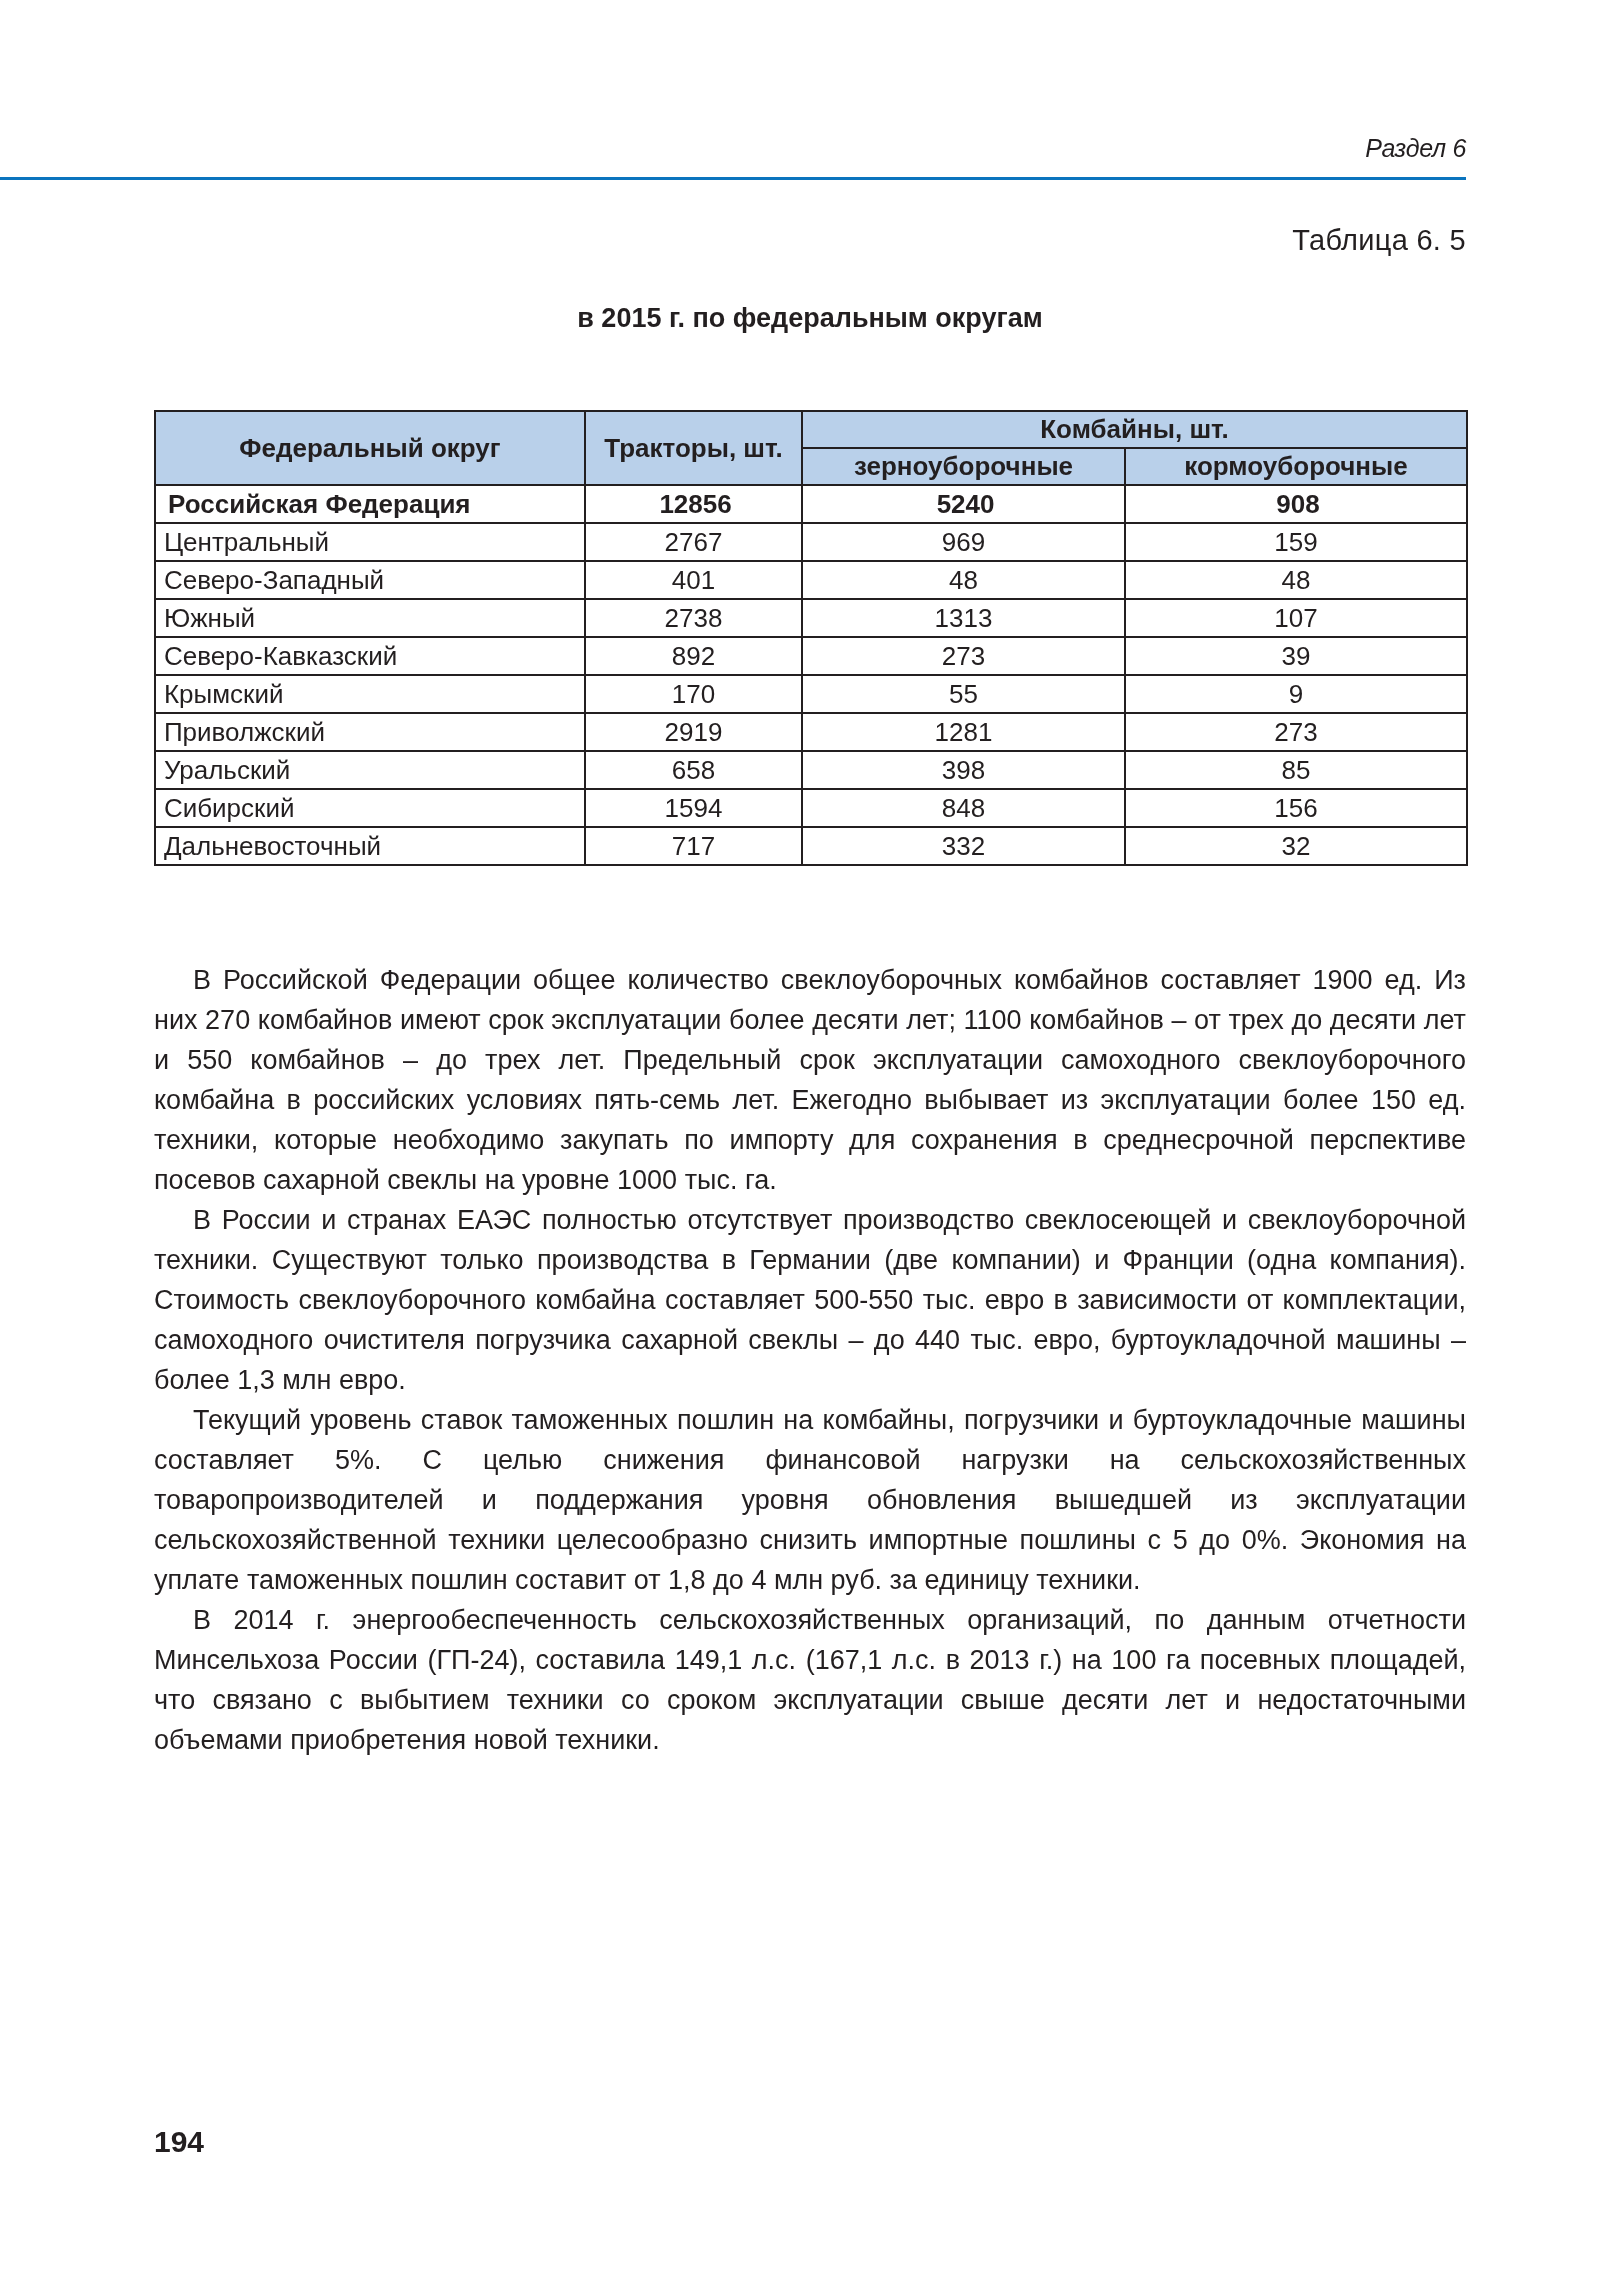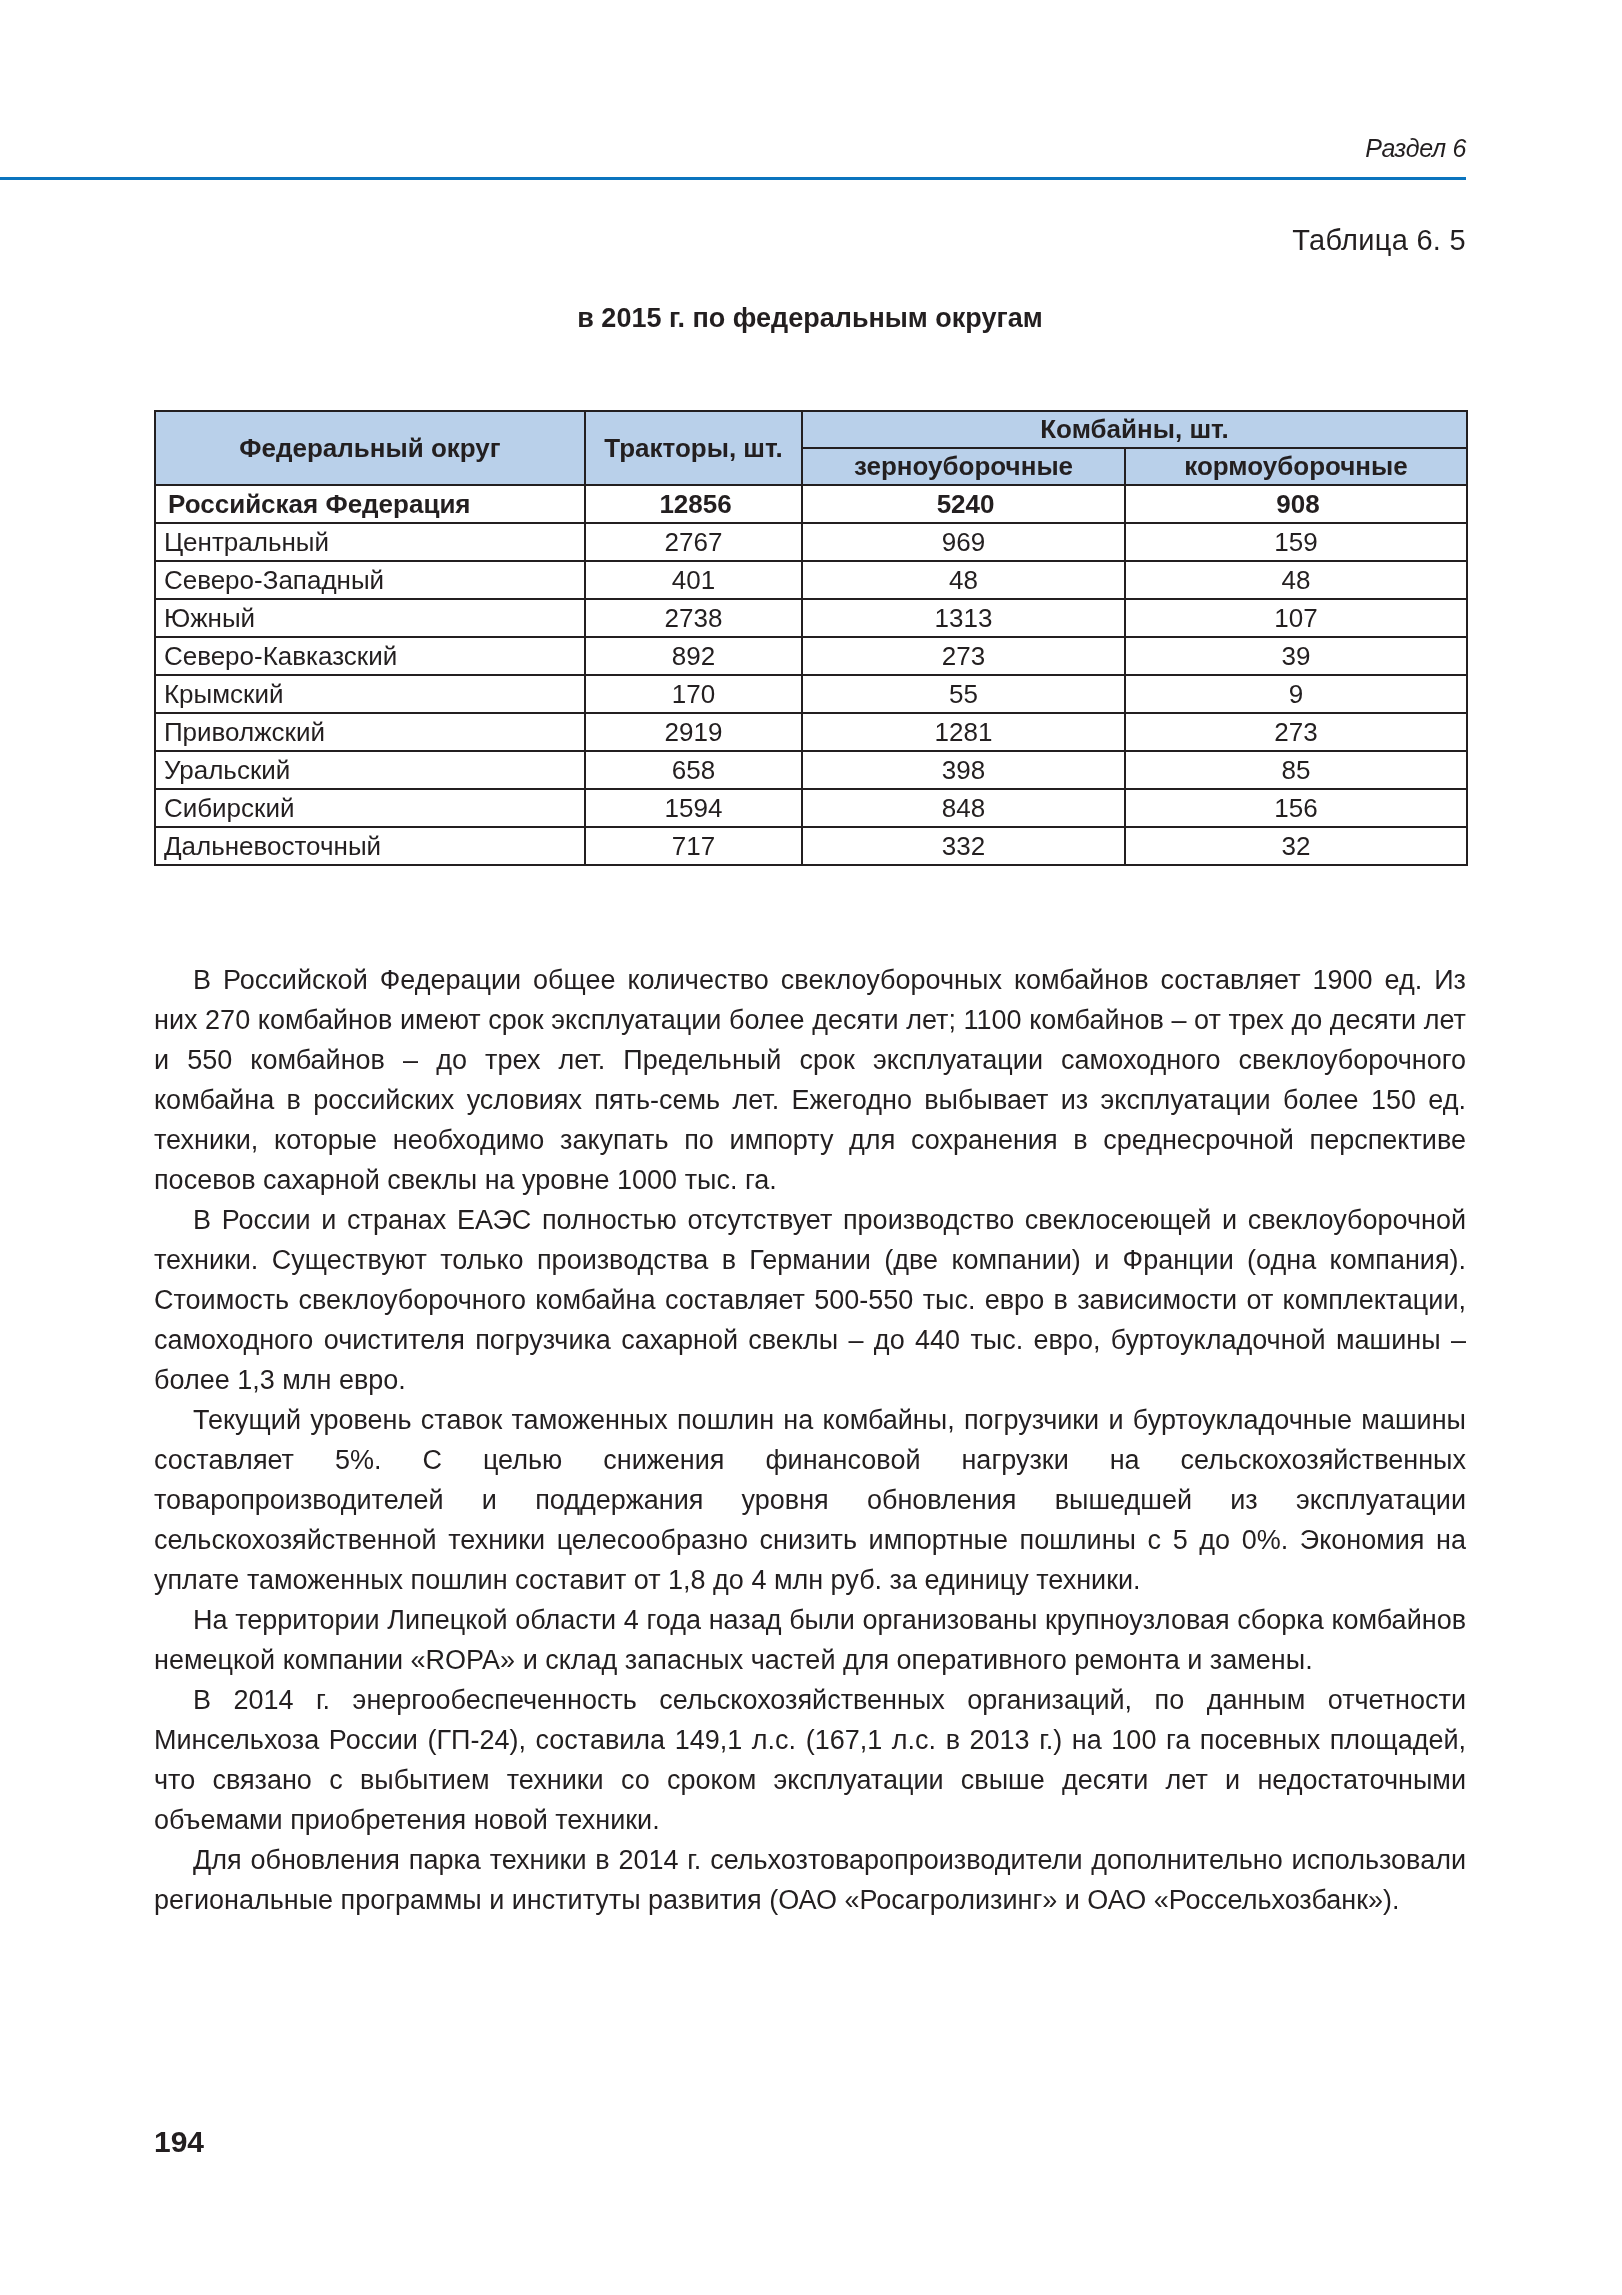--- a/index.html
+++ b/index.html
@@ -135,19 +135,17 @@
         <td class="num">332</td>
         <td class="num">32</td>
       </tr>
     </tbody>
 </table>
 
 <div class="body-text" id="body-text">
     <p>В Российской Федерации общее количество свеклоуборочных комбайнов составляет 1900 ед. Из них 270 комбайнов имеют срок эксплуатации более десяти лет; 1100 комбайнов – от трех до десяти лет и 550 комбайнов – до трех лет. Предельный срок эксплуатации самоходного свеклоуборочного комбайна в российских условиях пять-семь лет. Ежегодно выбывает из эксплуатации более 150 ед. техники, которые необходимо закупать по импорту для сохранения в среднесрочной перспективе посевов сахарной свеклы на уровне 1000 тыс. га.</p>
     <p>В России и странах ЕАЭС полностью отсутствует производство свеклосеющей и свеклоуборочной техники. Существуют только производства в Германии (две компании) и Франции (одна компания). Стоимость свеклоуборочного комбайна составляет 500-550 тыс. евро в зависимости от комплектации, самоходного очистителя погрузчика сахарной свеклы – до 440 тыс. евро, буртоукладочной машины – более 1,3 млн евро.</p>
     <p>Текущий уровень ставок таможенных пошлин на комбайны, погрузчики и буртоукладочные машины составляет 5%. С целью снижения финансовой нагрузки на сельскохозяйственных товаропроизводителей и поддержания уровня обновления вышедшей из эксплуатации сельскохозяйственной техники целесообразно снизить импортные пошлины с 5 до 0%. Экономия на уплате таможенных пошлин составит от 1,8 до 4 млн руб. за единицу техники.</p>
-    <p>На территории Липецкой области 4 года назад были организованы крупноузловая сборка комбайнов немецкой компании «ROPA» и склад запасных частей для оперативного ремонта и замены.</p>
     <p>В 2014 г. энергообеспеченность сельскохозяйственных организаций, по данным отчетности Минсельхоза России (ГП-24), составила 149,1 л.с. (167,1 л.с. в 2013 г.) на 100 га посевных площадей, что связано с выбытием техники со сроком эксплуатации свыше десяти лет и недостаточными объемами приобретения новой техники.</p>
-    <p>Для обновления парка техники в 2014 г. сельхозтоваропроизводители дополнительно использовали региональные программы и институты развития (ОАО «Росагролизинг» и ОАО «Россельхозбанк»).</p>
   </div>
 
 <div class="page-number">194</div>
 
 
 </body></html>

